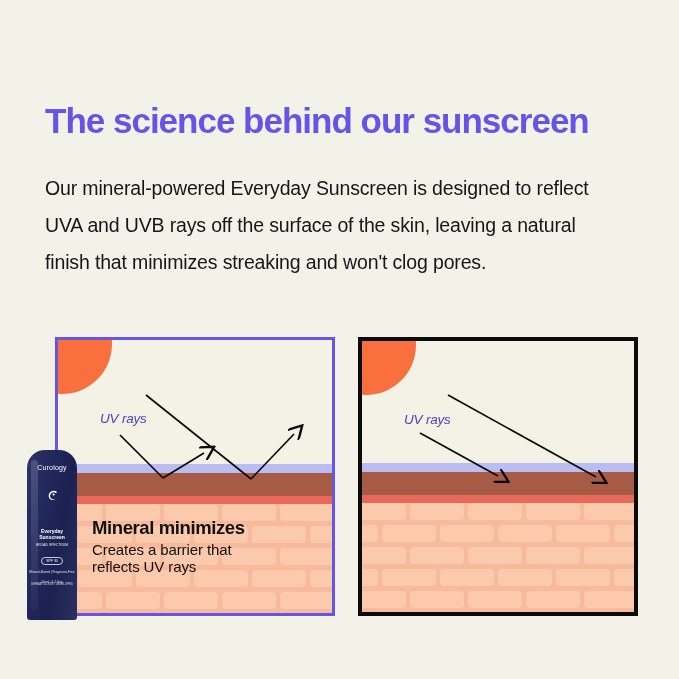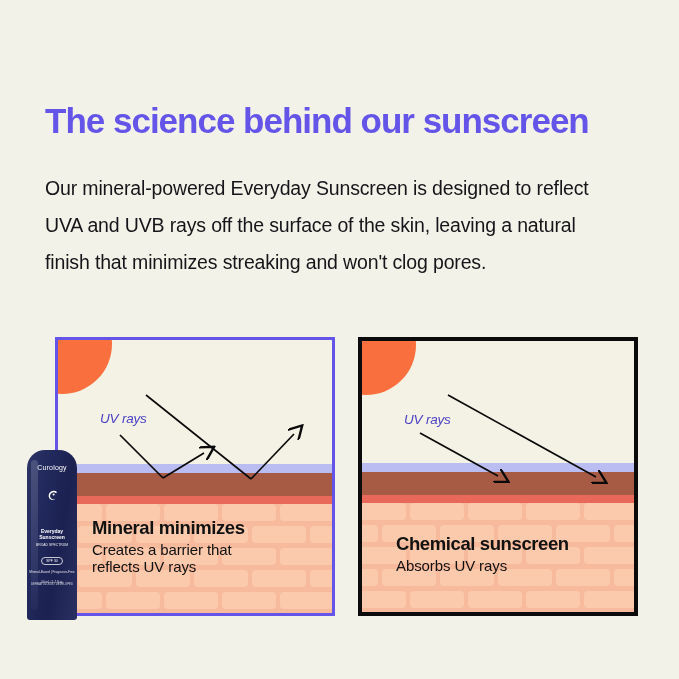--- a/index.html
+++ b/index.html
@@ -322,24 +322,20 @@
       <svg class="rays" width="272" height="271" viewBox="0 0 272 271">
         <defs>
           <marker id="arrowR" markerWidth="9" markerHeight="9" refX="1" refY="4.5" orient="auto">
             <path d="M0,0 L8,4.5 L0,9" fill="none" stroke="#0a0a0a" stroke-width="1.4"></path>
           </marker>
         </defs>
         <path d="M58,92 L136,135" fill="none" stroke="#0a0a0a" stroke-width="1.7" marker-end="url(#arrowR)"></path>
         <path d="M86,54 L234,136" fill="none" stroke="#0a0a0a" stroke-width="1.7" marker-end="url(#arrowR)"></path>
       </svg>
 
-      <div class="panel-caption">
-        <div class="caption-title">Chemical sunscreen</div>
-        <div class="caption-sub">Absorbs UV rays</div>
-      </div>
 
     </div>
   </div>
 
   <div class="tube">
     <div class="tube-shine"></div>
     <div class="tube-brand">Curology</div>
     <svg class="tube-logo" viewBox="0 0 24 24">
       <path d="M20 6.5c-2.6-2.4-7-2.6-10 -0.4C6.6 8.6 5.6 13 7.8 16.2c2.2 3.2 6.6 3.9 9.8 1.6
                -2.9 1.2-6.2 0.2-7.8-2.3-1.7-2.6-0.9-6 1.7-7.7 2.2-1.4 5.1-1.1 7 0.7z" fill="#ffffff"></path>

